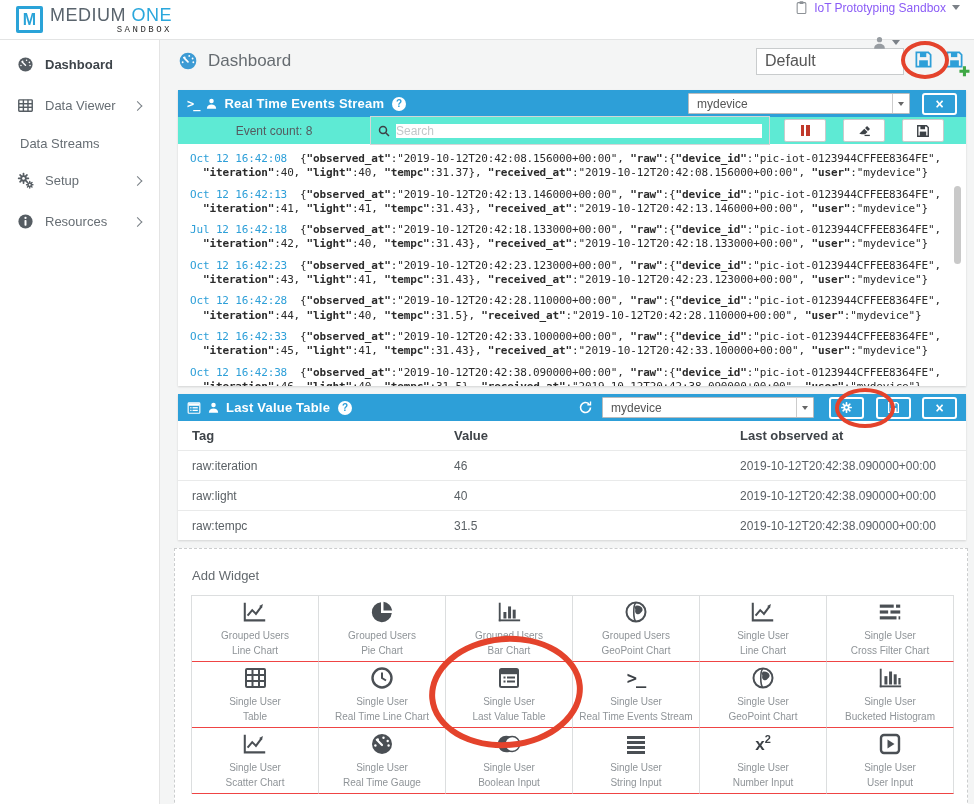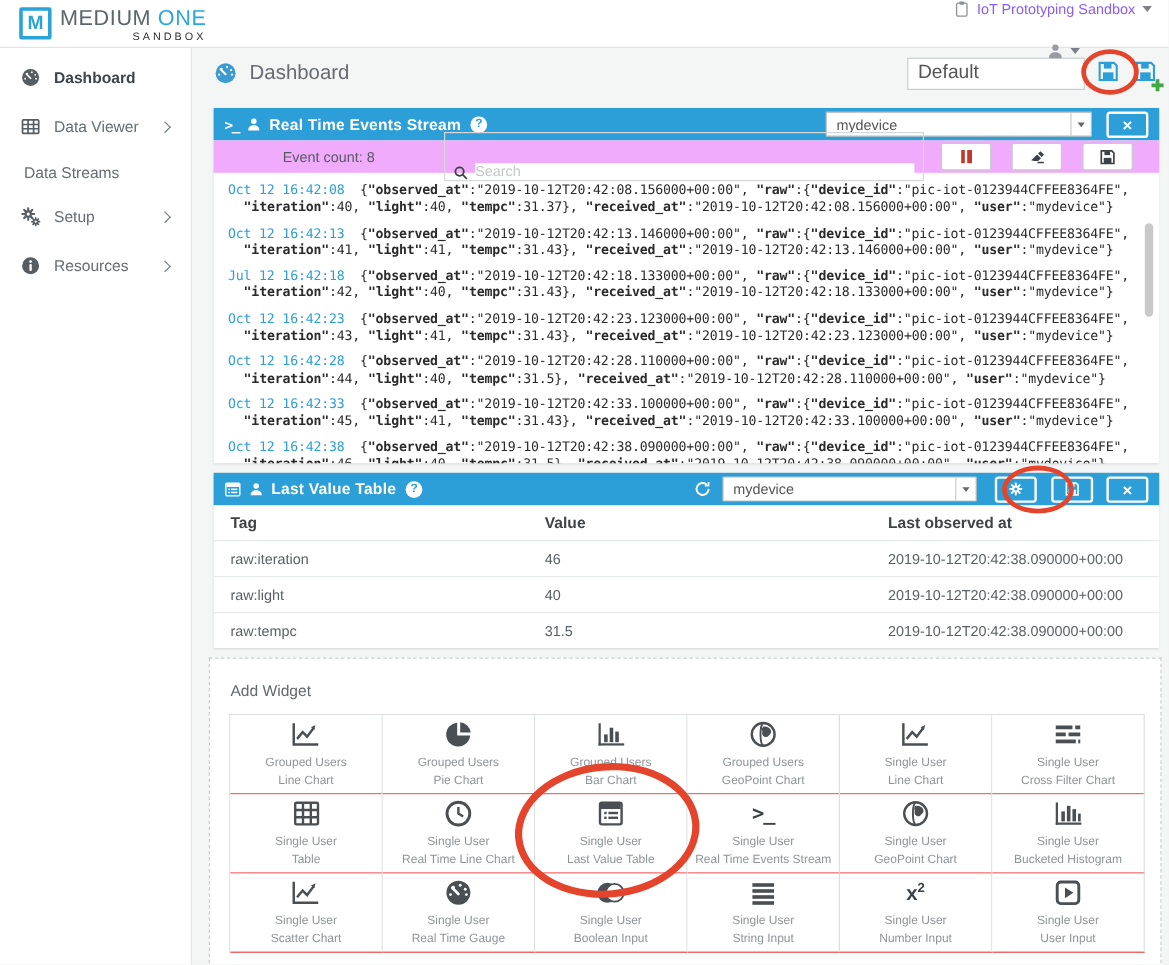--- a/index.html
+++ b/index.html
@@ -6,21 +6,21 @@
   body { font-family:"Liberation Sans", sans-serif; background:#e9eaea; }
   .app { position:relative; width:974px; height:804px; background:#f4f5f5; overflow:hidden; }
 
   
   .topbar { position:absolute; left:0; top:0; width:974px; height:40px; background:#fff; border-bottom:1px solid #e3e4e4; z-index:5; }
   .brand { position:absolute; left:16px; top:5px; display:flex; align-items:flex-start; }
   .logo-box { width:27px; height:27px; border:3px solid #2aa3d8; border-radius:2px; color:#2aa3d8; font-weight:bold; font-size:16px; display:flex; align-items:center; justify-content:center; margin-right:7px; margin-top:1px; }
   .brand-text { display:flex; flex-direction:column; }
   .brand-main { font-size:18px; letter-spacing:.5px; color:#5a646d; font-weight:500; line-height:20px; }
   .brand-main .one { color:#2aa7dc; }
-  .brand-sub { font-family:Liberation Sans, sans-serif; font-size:9px; letter-spacing:2.5px; color:#2f2f2f; text-align:right; margin-top:0px; }
+  .brand-sub { font-family:Liberation Mono, monospace; font-size:9px; letter-spacing:2.5px; color:#2f2f2f; text-align:right; margin-top:0px; }
   .top-right { position:absolute; right:14px; top:0; height:40px; display:flex; align-items:center; gap:20px; color:#8b5cf6; font-size:12px;flex-direction:column; }
   .caret-down { width:0; height:0; border-left:4px solid transparent; border-right:4px solid transparent; border-top:5px solid #7b8187; display:inline-block; }
   .org-menu { display:flex; align-items:center; gap:6px; cursor:pointer; }
   .user-menu { display:flex; align-items:center; gap:5px; margin-left:16px; cursor:pointer; }
   .icon { display:inline-flex; align-items:center; justify-content:center; }
   .icon svg { display:block; }
 
   
   .sidebar { position:absolute; left:0; top:40px; width:160px; bottom:0; background:#fff; border-right:1px solid #e4e4e4; padding-top:4px; z-index:4; }
   .nav-item { position:relative; display:flex; align-items:center; height:41px; padding-left:17px; color:#666d73; font-size:13px; cursor:pointer; }
@@ -54,23 +54,23 @@
   .hdr-right { margin-left:auto; display:flex; align-items:center; }
   .hdr-select { height:21px; background:#fff; border:1px solid #b9bcbe; border-radius:1px; display:flex; align-items:center; cursor:pointer; }
   .hdr-select .sel-text { flex:1; font-size:12px; color:#555; padding:0 8px; }
   .hdr-select .sel-caret { width:17px; align-self:stretch; border-left:1px solid #ccc; display:flex; align-items:center; justify-content:center; }
   .hdr-select .sel-caret i { width:0; height:0; border-left:3.5px solid transparent; border-right:3.5px solid transparent; border-top:4.5px solid #666; }
   .hdr-btn { height:22px; min-width:35px; border:2px solid #fff; border-radius:3px; background:transparent; color:#fff; display:flex; align-items:center; justify-content:center; cursor:pointer; font-weight:bold; }
   .x-glyph { font-size:14px; font-weight:bold; line-height:1; }
 
   
   #events-widget { top:50px; height:296px; }
-  .w-toolbar { height:27px; display:flex; align-items:center; background:#f0abfc; }
+  .w-toolbar { height:27px; display:flex; align-items:center; background:#5eead4; }
   .event-count { width:192px; text-align:center; font-size:12px; color:#555b60; }
-  .search-box { width:400px; height:41px; border:1px solid #d4d6d7; display:flex; align-items:flex-end; padding:0 7px; gap:6px; color:#444; }
+  .search-box { width:400px; height:29px; border:1px solid #d4d6d7; display:flex; align-items:center; padding:0 7px; gap:6px; color:#444; }
   .search-box input { border:none; outline:none; flex:1; font-size:12px; color:#555; font-family:"Liberation Sans",sans-serif; }
   .search-box input::placeholder { color:#c3c7c9; }
   .tb-buttons { margin-left:auto; display:flex; gap:17px; margin-right:22px; }
   .tb-btn { width:42px; height:23px; background:#fff; border:1px solid #c8cbcc; border-radius:2px; display:flex; align-items:center; justify-content:center; gap:2px; cursor:pointer; color:#3c4146; }
   .pause-bar { width:3.5px; height:11px; background:#c0392b; display:inline-block; }
   .w-log { position:relative; height:242px; overflow:hidden; padding:8px 14px 0 12px; font-family:"DejaVu Sans Mono", monospace; font-size:11px; letter-spacing:-0.15px; color:#2b2b2b; line-height:1.3; }
   .log-entry { margin-bottom:7px; padding-left:13px; text-indent:-13px; word-break:break-word; }
   .log-time { color:#2d9fd8; }
   .json-text b { font-weight:bold; }
   .log-scrollbar { position:absolute; right:5px; top:42px; width:7px; height:78px; border-radius:4px; background:#c9c9c9; }

